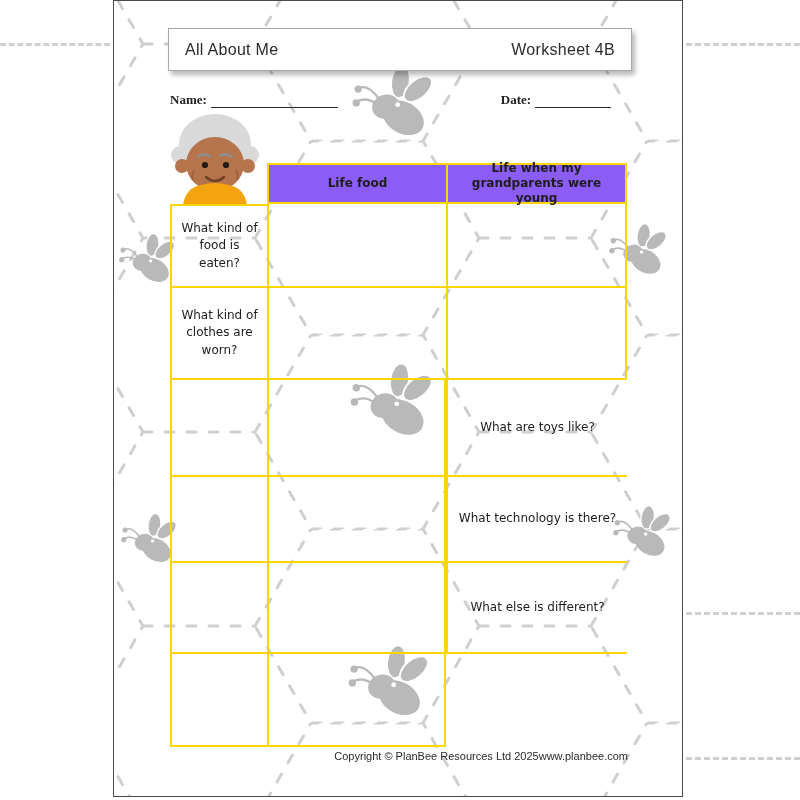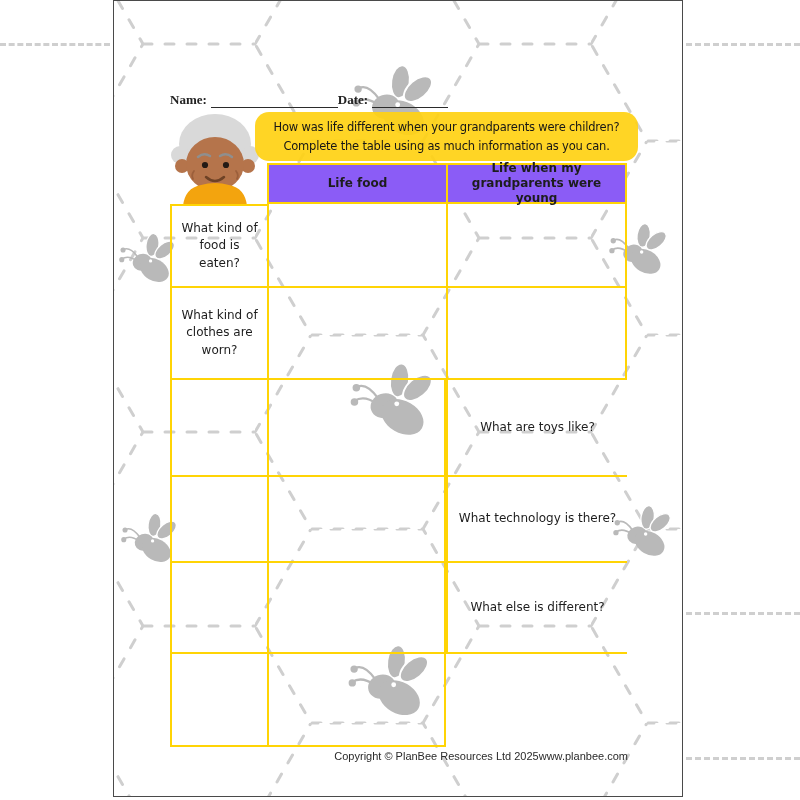--- a/index.html
+++ b/index.html
@@ -18,21 +18,21 @@
              box-shadow:3px 4px 5px rgba(0,0,0,0.28);
              display:flex;align-items:center;justify-content:space-between;padding:0 16px;}
   .headerbar .title{font-size:16px;letter-spacing:.3px;color:#2b2b2b;}
   .headerbar .wsheet{font-size:16px;letter-spacing:.3px;color:#2b2b2b;}
 
   .namedate{position:absolute;left:170px;top:90px;width:458px;height:18px;z-index:3;
             display:flex;align-items:flex-end;font-size:13px;font-weight:bold;color:#222;font-family:Liberation Serif, serif;}
   .ndline{display:inline-block;border-bottom:1.5px solid #2b2b2b;height:13px;}
   .name-line{width:127px;margin-left:4px;}
   .date-line{width:76px;margin-left:4px;}
-  .date-group{display:flex;align-items:flex-end;}
+  .date-group{margin-left:163px;display:flex;align-items:flex-end;}
 
   .banner{position:absolute;left:255px;top:112px;width:383px;height:49px;z-index:4;
           background:rgba(255,209,18,0.92);border-radius:14px;box-sizing:border-box;
           display:flex;flex-direction:column;align-items:center;justify-content:center;
           font-family:"DejaVu Sans",sans-serif;font-size:11.5px;letter-spacing:-0.2px;
           line-height:1.6;color:#161616;text-align:center;padding:0 8px;}
 
   .wtable{position:absolute;left:170px;top:163px;z-index:3;display:grid;
           grid-template-columns:97px 179px 181px;
           grid-template-rows:41px 84px 92px 97px 86px 91px 93px;}
@@ -118,34 +118,34 @@
     <path d="M33,49 q6,-5 12,-1" fill="none" stroke="#8f8f8f" stroke-width="2.5" stroke-linecap="round"></path>
     <path d="M55,48 q6,-4 12,1" fill="none" stroke="#8f8f8f" stroke-width="2.5" stroke-linecap="round"></path>
     <circle cx="40" cy="57" r="3.1" fill="#241a15"></circle>
     <circle cx="61" cy="57" r="3.1" fill="#241a15"></circle>
     <path d="M41,69 q9,8 18,0" fill="none" stroke="#6e4226" stroke-width="2.5" stroke-linecap="round"></path>
     <path d="M29,63 q-3,4 -1,8" fill="none" stroke="#9c5f3b" stroke-width="1.8" stroke-linecap="round"></path>
     <path d="M71,63 q3,4 1,8" fill="none" stroke="#9c5f3b" stroke-width="1.8" stroke-linecap="round"></path>
     <path d="M18,98 Q20,80 36,77 Q43,75 50,75 Q57,75 64,77 Q80,80 82,98 Z" fill="#f3a40e"></path>
   </svg>
 
+  <div class="headerbar">
+    <span class="title">All About Me</span>
+    <span class="wsheet">Worksheet 4B</span>
+  </div>
 
   <div class="namedate">
     <span>Name:</span>
     <span class="ndline name-line"></span>
     <span class="date-group">
       <span>Date:</span>
       <span class="ndline date-line"></span>
     </span>
   </div>
 
-  <div class="banner">
-    <span>How was life different when your grandparents were children?</span>
-    <span>Complete the table using as much information as you can.</span>
-  </div>
 
   <div class="wtable">
     <div class="cell"></div>
     <div class="cell hdr b-l b-t b-b">Life food</div>
     <div class="cell hdr b-l b-t b-r b-b">Life when my grandparents were young</div>
 
     <div class="cell qcell b-l b-t b-b">What kind of food is eaten?</div>
     <div class="cell acell b-l b-b"></div>
     <div class="cell acell b-l b-r b-b"></div>
 

